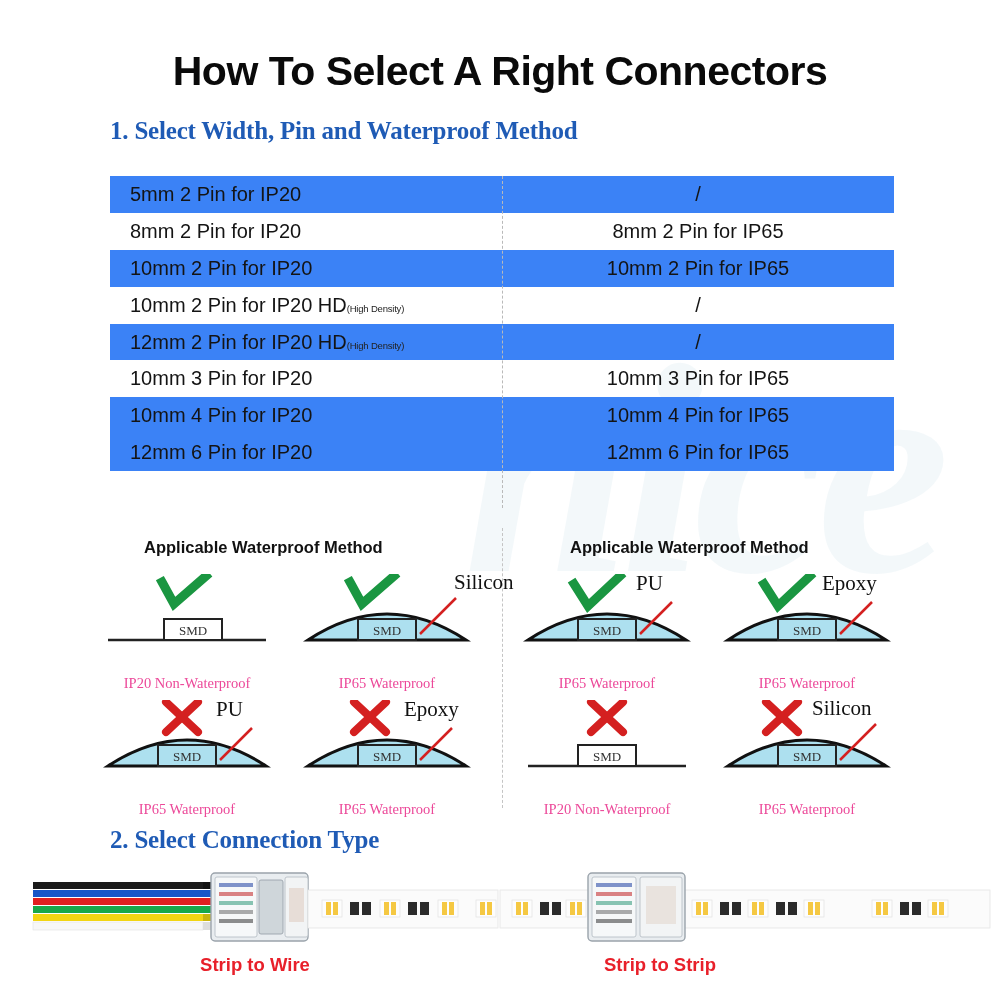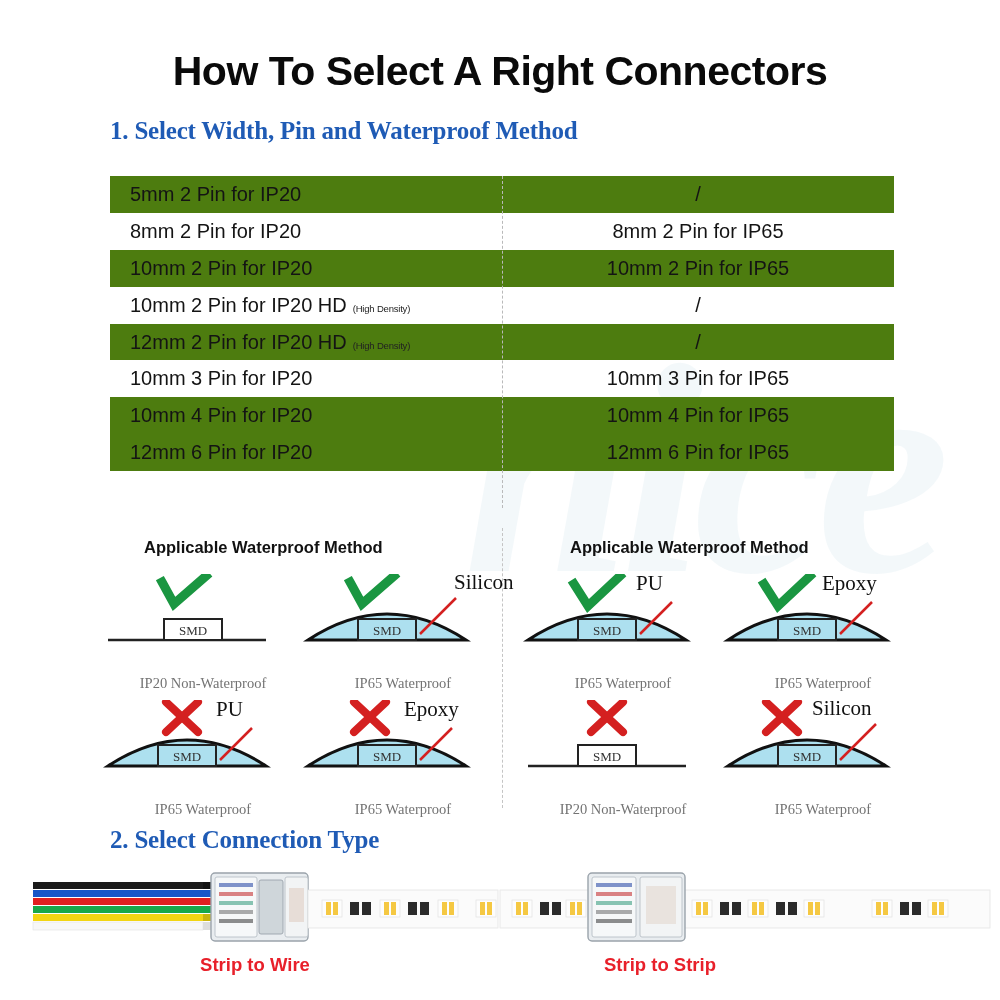--- a/index.html
+++ b/index.html
@@ -41,32 +41,32 @@
   #sec2 { top: 826px; }
 
   
   .spec-table {
     position: absolute; left: 110px; top: 176px;
     width: 784px; height: 332px;
   }
   .spec-row {
     position: relative; display: flex; height: 36.9px; width: 100%;
   }
-  .spec-row.alt { background: #4d7c0f; }
+  .spec-row.alt { background: #3b82f6; }
   .spec-cell {
     flex: 0 0 50%;
     display: flex; align-items: center;
     font-size: 20px; color: #141414;
     font-family: "Liberation Sans", sans-serif;
     white-space: nowrap;
   }
   .cell-left { padding-left: 20px; }
   .cell-right { justify-content: center; }
   .hd-note {
-    font-size: 9.5px; color: #222; margin-left: 6px; letter-spacing: -0.2px;
+    font-size: 9.5px; color: #222; letter-spacing: -0.2px;
     position: relative; top: 3px;
   }
   .table-divider {
     position: absolute; left: 392px; top: 0;
     width: 0; height: 332px;
     border-left: 1.5px dashed #b9b9b9;
   }
 
   
   .wp-divider {
@@ -79,24 +79,24 @@
     font-size: 16.5px; font-weight: 700; color: #111;
     font-family: "Liberation Sans", sans-serif;
     white-space: nowrap;
   }
   #wp-head-l { left: 144px; }
   #wp-head-r { left: 570px; }
 
   .diagram { position: absolute; width: 190px; height: 118px; }
   .diag-svg { position: absolute; left: 0; top: 0; }
   .diag-caption {
-    position: absolute; bottom: 0; left: 16px; width: 190px;
+    position: absolute; bottom: 0; left: 0; width: 190px;
     text-align: center;
     font-family: "Liberation Serif", serif;
-    font-size: 14.5px; color: #737373; white-space: nowrap;
+    font-size: 14.5px; color: #ec4899; white-space: nowrap;
   }
   .mat-label {
     position: absolute;
     font-family: "Liberation Serif", serif;
     font-size: 21px; color: #111; white-space: nowrap;
   }
 
   
   .photo-area { position: absolute; left: 0; top: 868px; width: 1000px; height: 132px; }
   .conn-caption {

